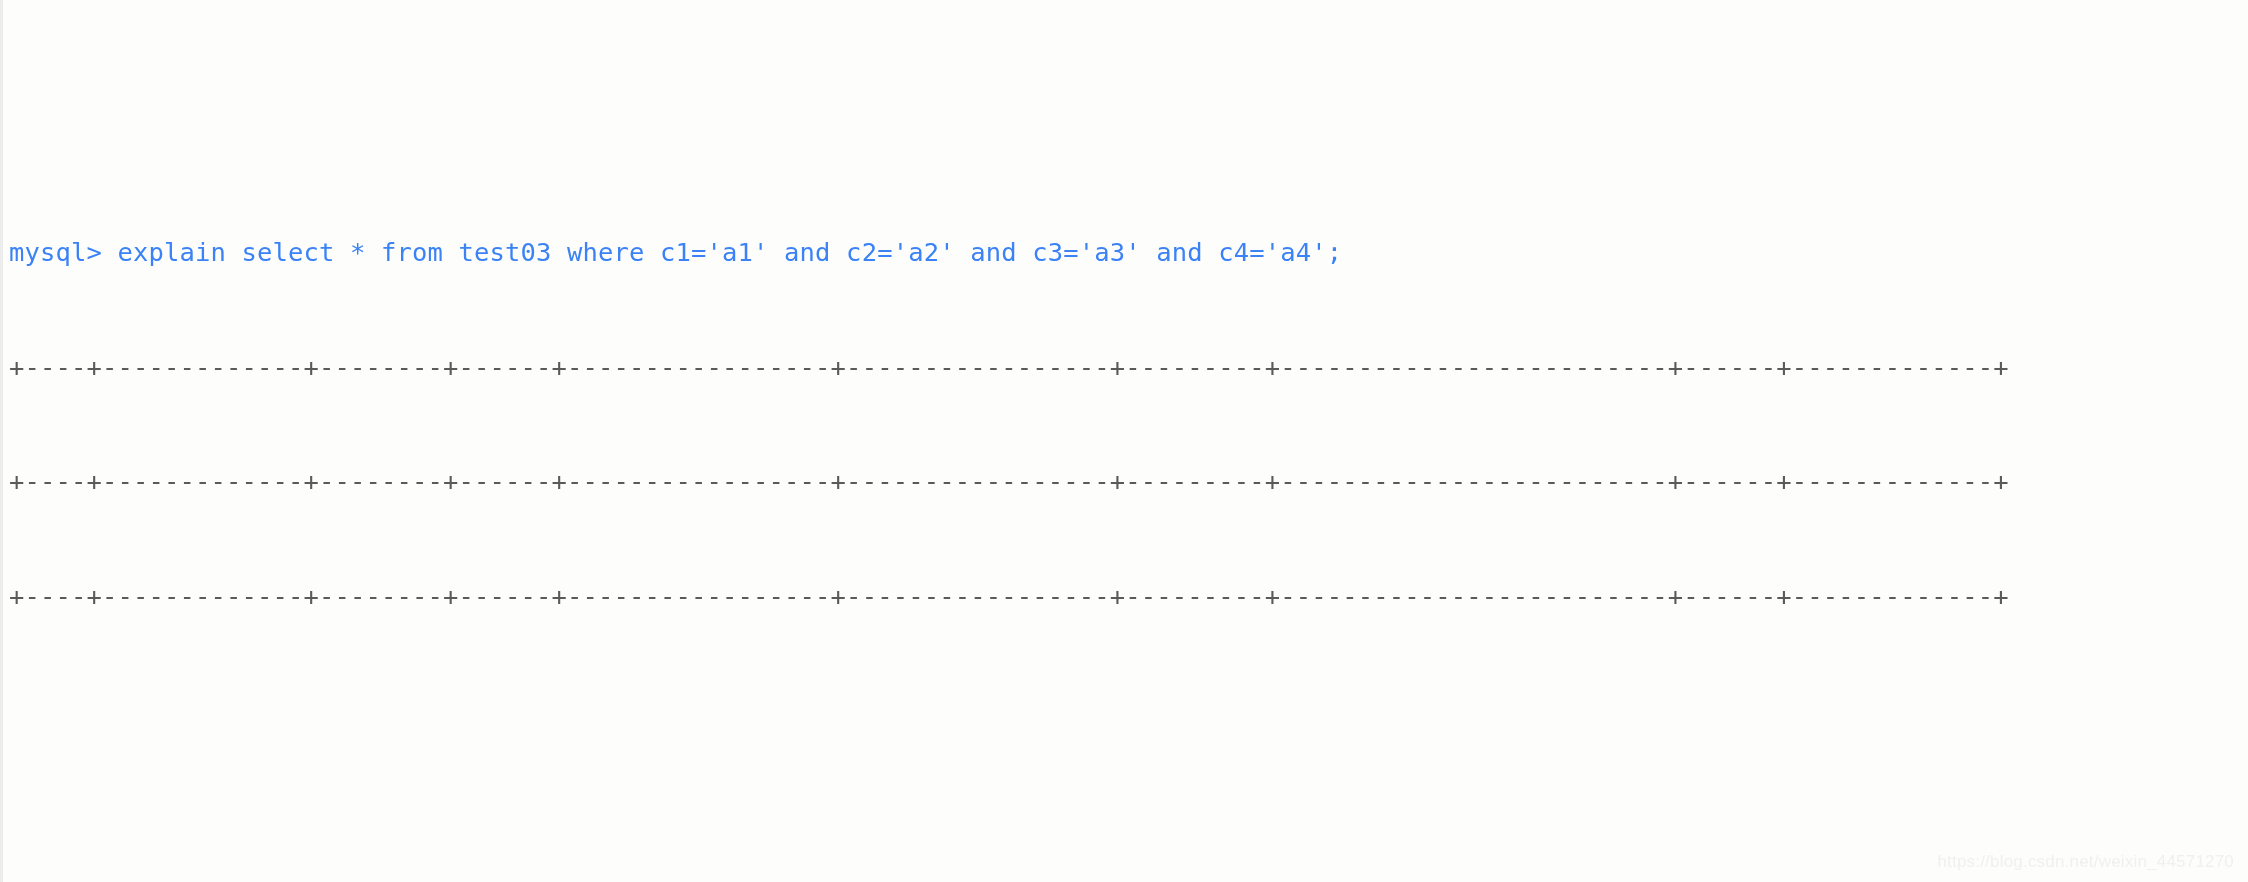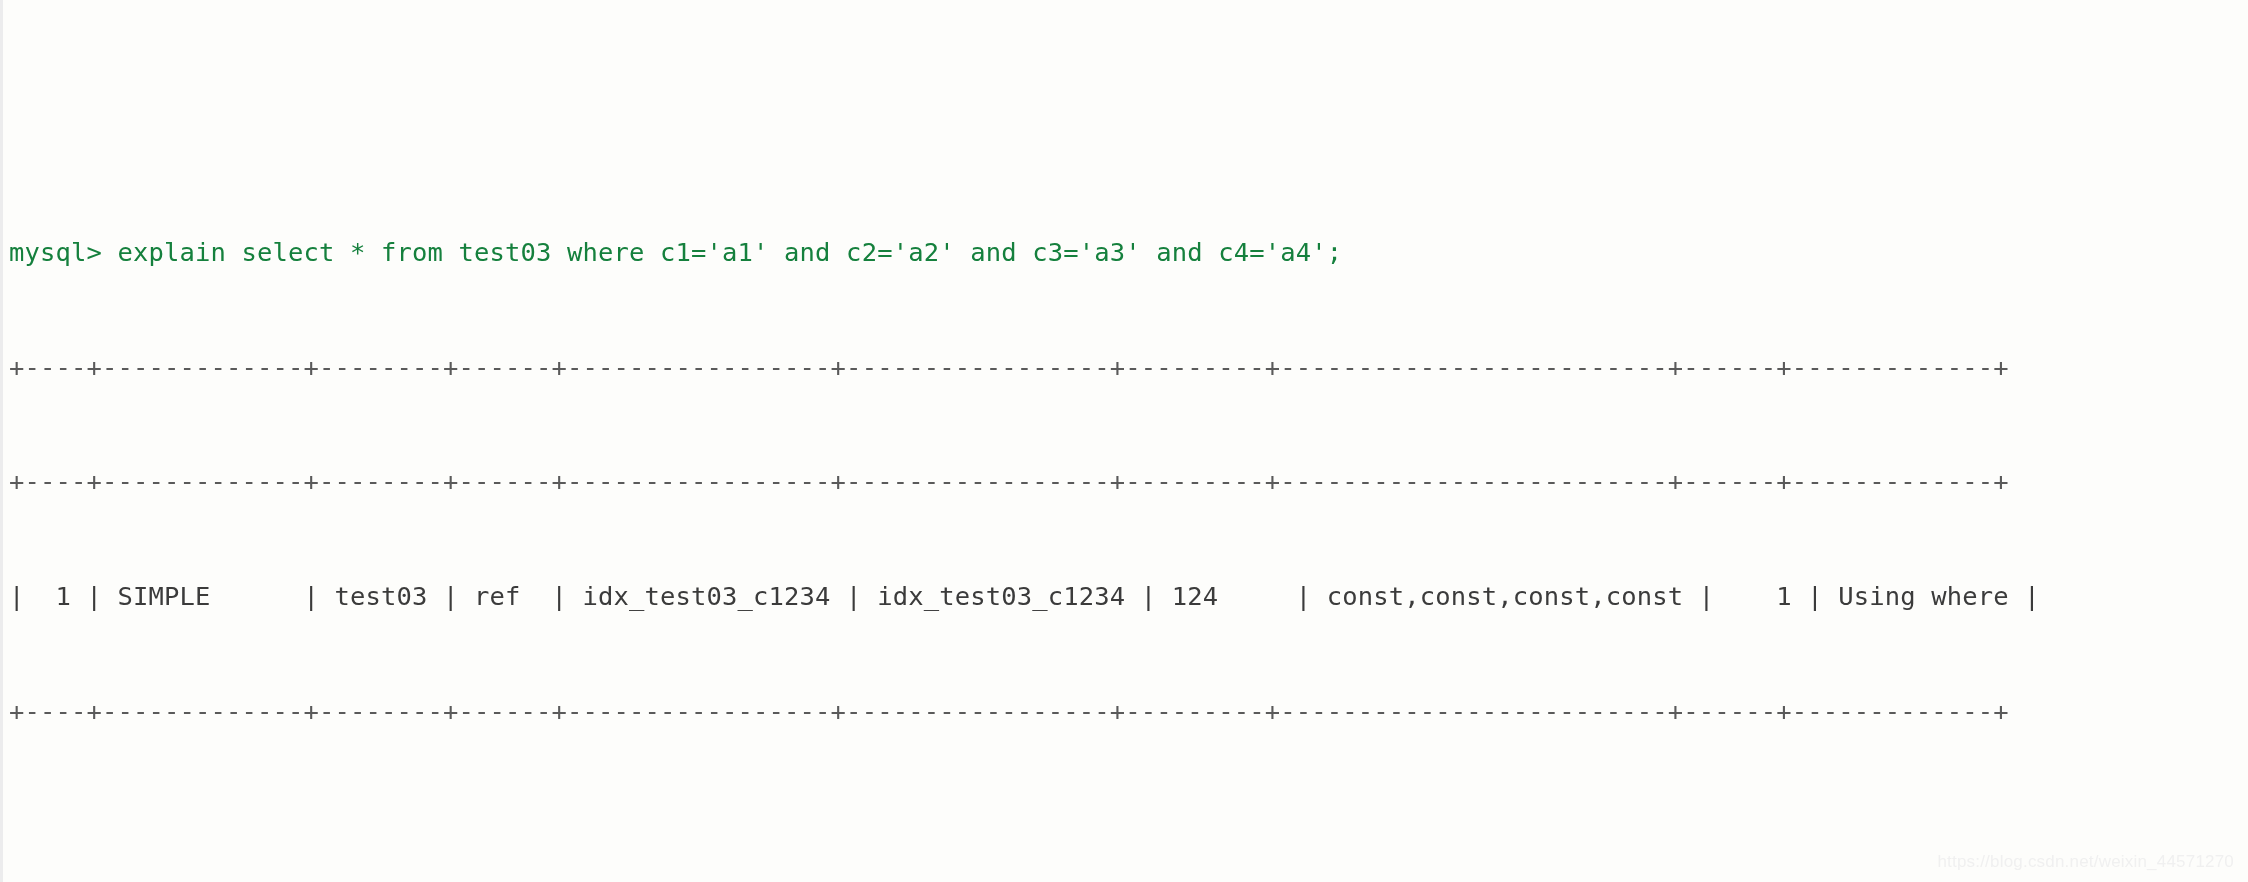--- a/index.html
+++ b/index.html
@@ -34,21 +34,21 @@
   .line {
     display: block;
     height: 38.2px;
     white-space: pre;
   }
   .line.sep,
   .line.rule {
     color: #5a5a5a;
   }
   .line.prompt {
-    color: #15803d;
+    color: #3b82f6;
   }
   .watermark {
     position: absolute;
     right: 14px;
     bottom: 10px;
     font-family: "Liberation Sans", sans-serif;
     font-size: 17px;
     color: #f0f0f0;
     letter-spacing: 0.2px;
     white-space: nowrap;
@@ -60,21 +60,20 @@
 
 <div id="screen">
 
   <div class="terminal">
 
     
     <span class="blk">
       <span class="line prompt">mysql&gt; explain select * from test03 where c1='a1' and c2='a2' and c3='a3' and c4='a4';</span>
       <span class="line sep">+----+-------------+--------+------+-----------------+-----------------+---------+-------------------------+------+-------------+</span>
       <span class="line sep">+----+-------------+--------+------+-----------------+-----------------+---------+-------------------------+------+-------------+</span>
-      <span class="line">|  1 | SIMPLE      | test03 | ref  | idx_test03_c1234 | idx_test03_c1234 | 124     | const,const,const,const |    1 | Using where |</span>
       <span class="line sep">+----+-------------+--------+------+-----------------+-----------------+---------+-------------------------+------+-------------+</span>
       
     </span>
 
     
 
     
     
 
     

